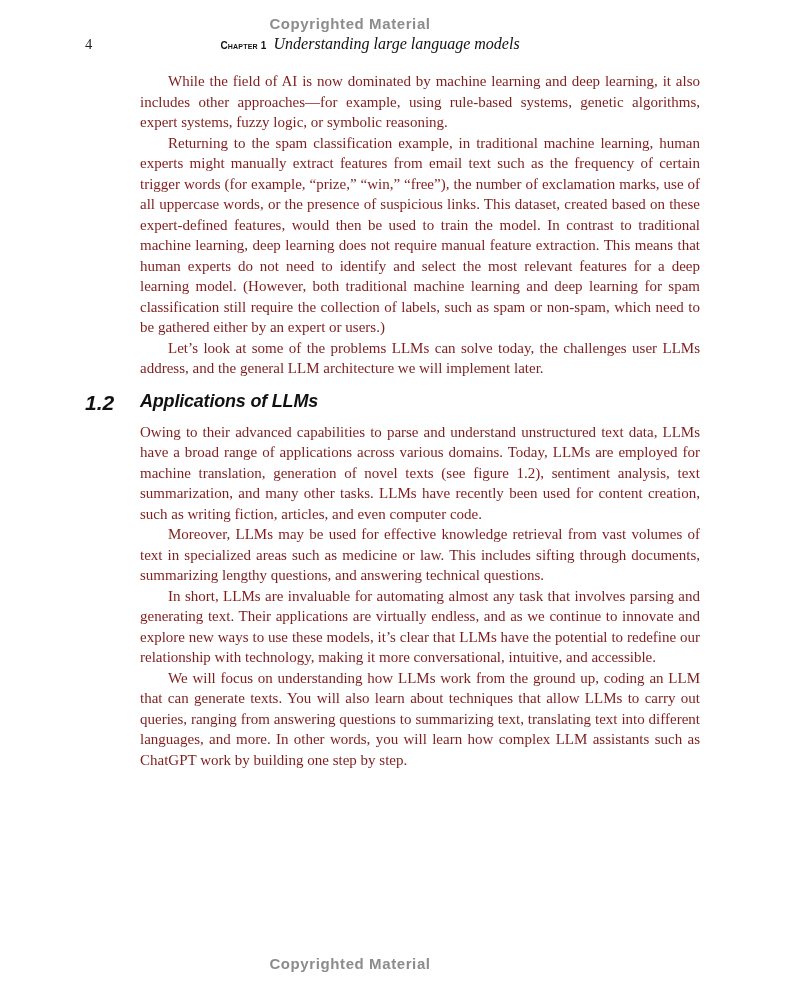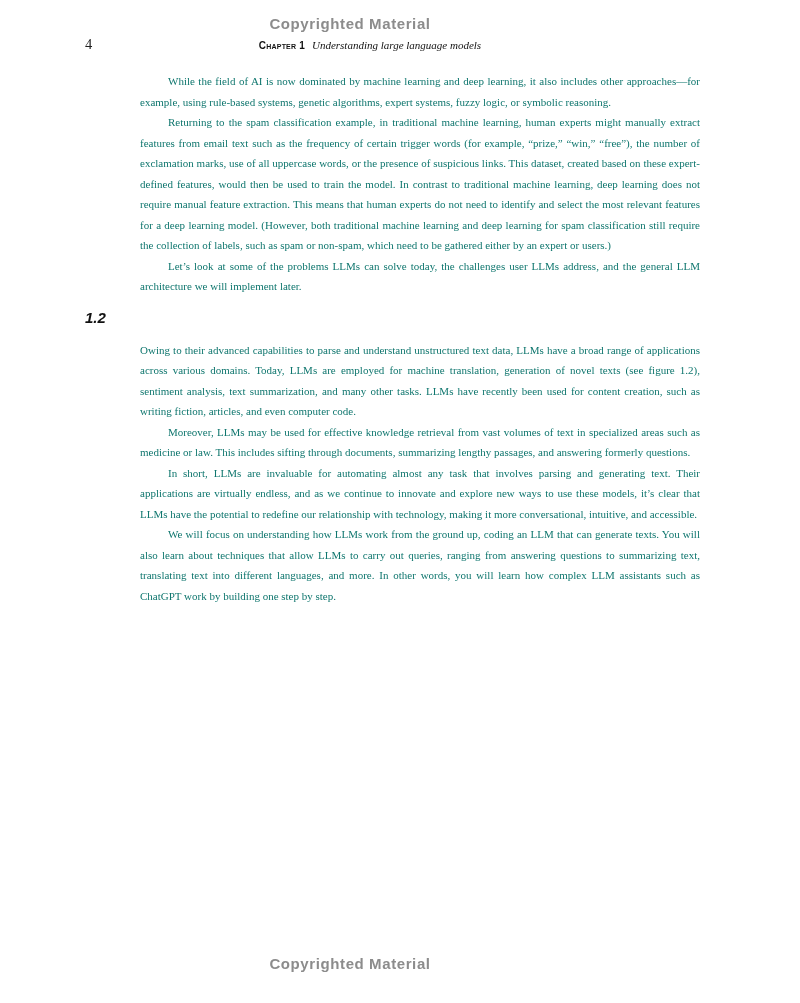--- a/index.html
+++ b/index.html
@@ -48,55 +48,55 @@
   .chapter-label {
     font-family: "Liberation Sans", sans-serif;
     font-weight: bold;
     font-variant: small-caps;
     font-size: 10px;
     letter-spacing: 0.2px;
     color: #111111;
   }
   .chapter-title {
     font-style: italic;
-    font-size: 11px;
+    font-size: 16px;
     margin-left: 7px;
     color: #111111;
   }
 
   .body-column {
     position: absolute;
     left: 140px;
     top: 71px;
     width: 560px;
   }
   .body-column p {
     margin: 0;
     text-align: justify;
-    font-size: 11px;
+    font-size: 15px;
     line-height: 20.5px;
     text-indent: 28px;
-    color: #0f766e;
+    color: #7f1d1d;
   }
   .body-column p.flush { text-indent: 0; }
 
   .section-heading {
     position: relative;
     margin: 12px 0 7px 0;
     height: 24px;
     font-family: "Liberation Sans", sans-serif;
     font-weight: bold;
     font-style: italic;
     color: #111111;
   }
   .section-number {
     position: absolute;
     left: -55px;
     top: 0;
-    font-size: 15px;
+    font-size: 21px;
   }
   .section-title {
     font-size: 18px;
     letter-spacing: -0.2px;
   }
 </style>
 </head>
 <body>
 
 <div class="page">
@@ -112,26 +112,27 @@
   <div class="body-column">
 
     <p>While the field of AI is now dominated by machine learning and deep learning, it also includes other approaches—for example, using rule-based systems, genetic algorithms, expert systems, fuzzy logic, or symbolic reasoning.</p>
 
     <p>Returning to the spam classification example, in traditional machine learning, human experts might manually extract features from email text such as the frequency of certain trigger words (for example, “prize,” “win,” “free”), the number of exclamation marks, use of all uppercase words, or the presence of suspicious links. This dataset, created based on these expert-defined features, would then be used to train the model. In contrast to traditional machine learning, deep learning does not require manual feature extraction. This means that human experts do not need to identify and select the most relevant features for a deep learning model. (However, both traditional machine learning and deep learning for spam classification still require the collection of labels, such as spam or non-spam, which need to be gathered either by an expert or users.)</p>
 
     <p>Let’s look at some of the problems LLMs can solve today, the challenges user LLMs address, and the general LLM architecture we will implement later.</p>
 
     <div class="section-heading">
       <span class="section-number">1.2</span>
+      <span class="section-title">Applications of LLMs</span>
     </div>
 
     <p class="flush">Owing to their advanced capabilities to parse and understand unstructured text data, LLMs have a broad range of applications across various domains. Today, LLMs are employed for machine translation, generation of novel texts (see figure 1.2), sentiment analysis, text summarization, and many other tasks. LLMs have recently been used for content creation, such as writing fiction, articles, and even computer code.</p>
 
 
-    <p>Moreover, LLMs may be used for effective knowledge retrieval from vast volumes of text in specialized areas such as medicine or law. This includes sifting through documents, summarizing lengthy passages, and answering formerly questions.</p>
+    <p>Moreover, LLMs may be used for effective knowledge retrieval from vast volumes of text in specialized areas such as medicine or law. This includes sifting through documents, summarizing lengthy questions, and answering technical questions.</p>
 
     <p>In short, LLMs are invaluable for automating almost any task that involves parsing and generating text. Their applications are virtually endless, and as we continue to innovate and explore new ways to use these models, it’s clear that LLMs have the potential to redefine our relationship with technology, making it more conversational, intuitive, and accessible.</p>
 
     <p>We will focus on understanding how LLMs work from the ground up, coding an LLM that can generate texts. You will also learn about techniques that allow LLMs to carry out queries, ranging from answering questions to summarizing text, translating text into different languages, and more. In other words, you will learn how complex LLM assistants such as ChatGPT work by building one step by step.</p>
 
   </div>
 
   <div class="watermark bottom">Copyrighted Material</div>
 
 </div>

